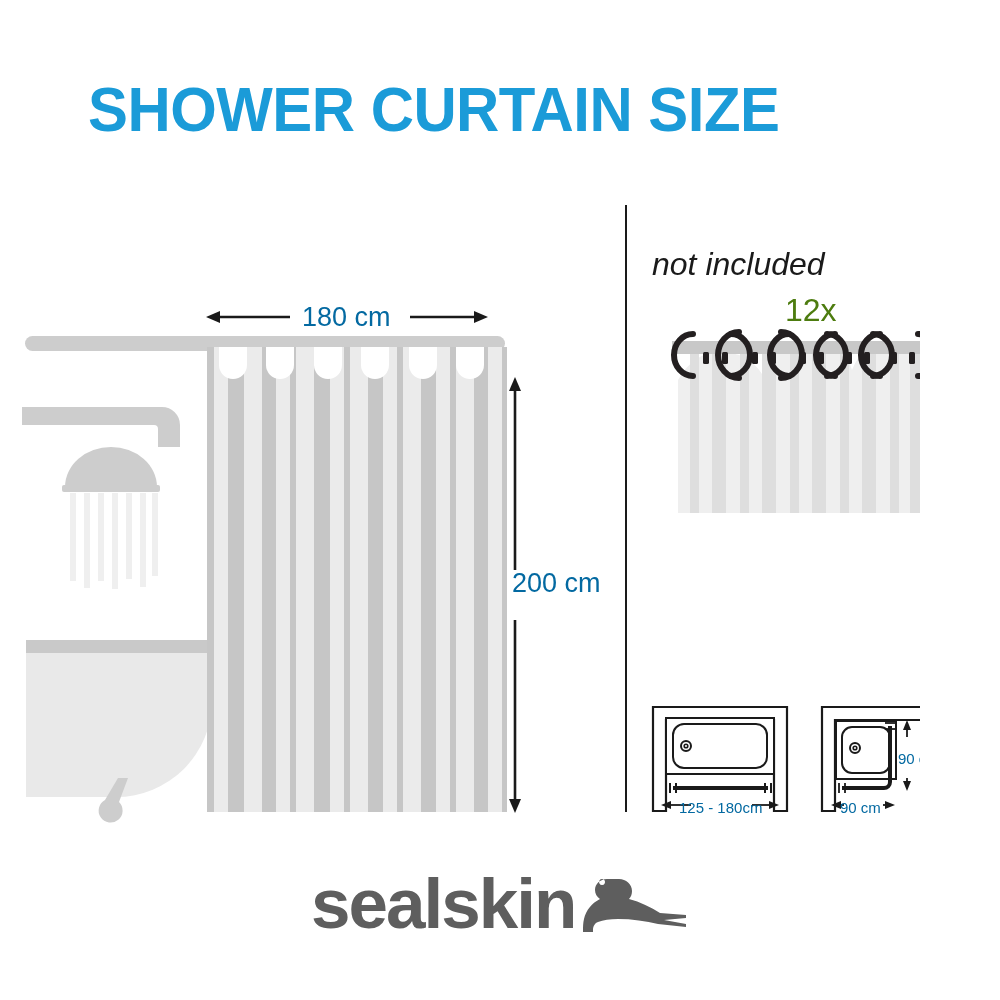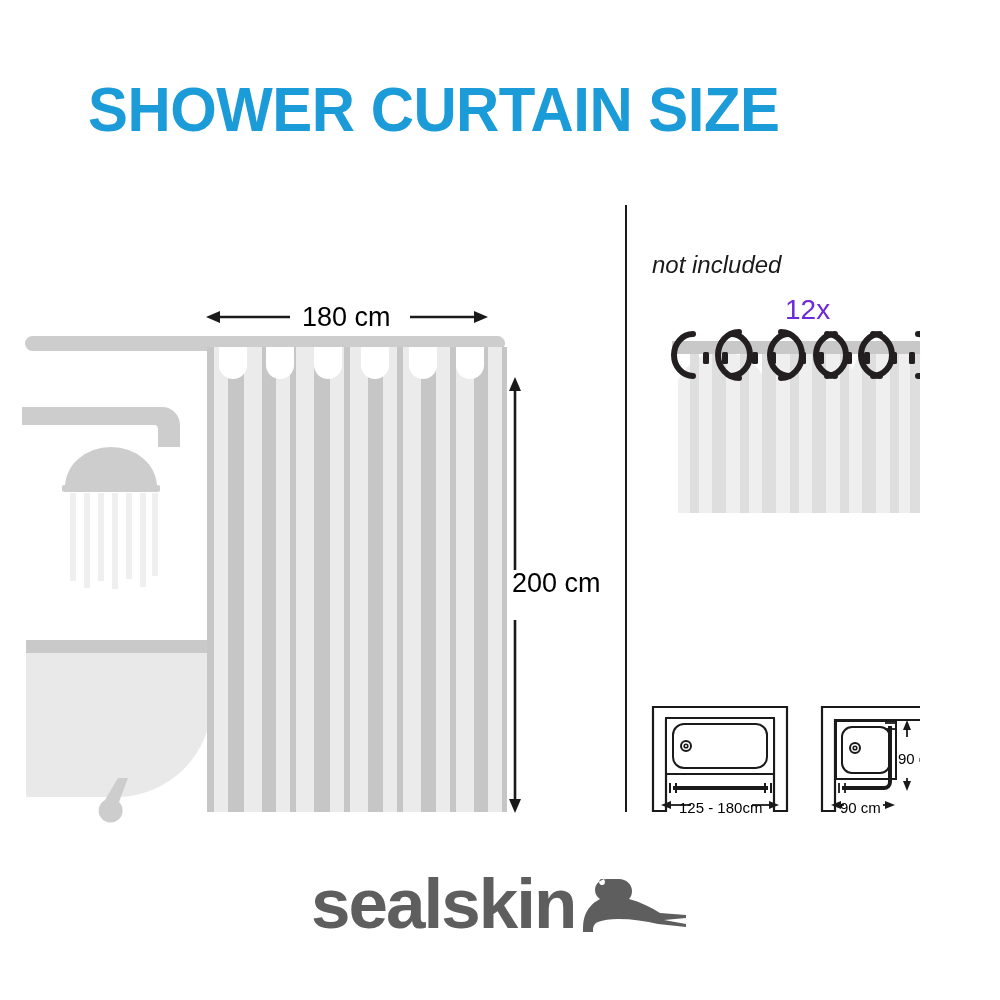--- a/index.html
+++ b/index.html
@@ -49,21 +49,21 @@
     top: 214px;
     font-size: 25px;
     line-height: 30px;
     letter-spacing: 0.2px;
     white-space: nowrap;
   }
   .rings-sub {
     position: absolute;
     left: 652px;
     top: 250px;
-    font-size: 24px;
+    font-size: 32px;
     line-height: 29px;
     font-style: italic;
     white-space: nowrap;
   }
   .bestfit-head {
     position: absolute;
     left: 652px;
     top: 622px;
     font-size: 25px;
     line-height: 32px;
@@ -94,30 +94,30 @@
   .layer {
     position: absolute;
     left: 0; top: 0;
     width: 1000px; height: 1000px;
     pointer-events: none;
   }
   .dimlabel {
     position: absolute;
     font-size: 27px;
     line-height: 30px;
-    color: #000000;
+    color: #0369a1;
     white-space: nowrap;
   }
   .ringcount {
     position: absolute;
     left: 785px;
     top: 296px;
-    font-size: 28px;
+    font-size: 32px;
     line-height: 28px;
-    color: #6d28d9;
+    color: #4d7c0f;
     white-space: nowrap;
   }
 </style>
 </head>
 <body>
 
 <div id="page">
 
   <div class="title">SHOWER CURTAIN SIZE</div>
 

